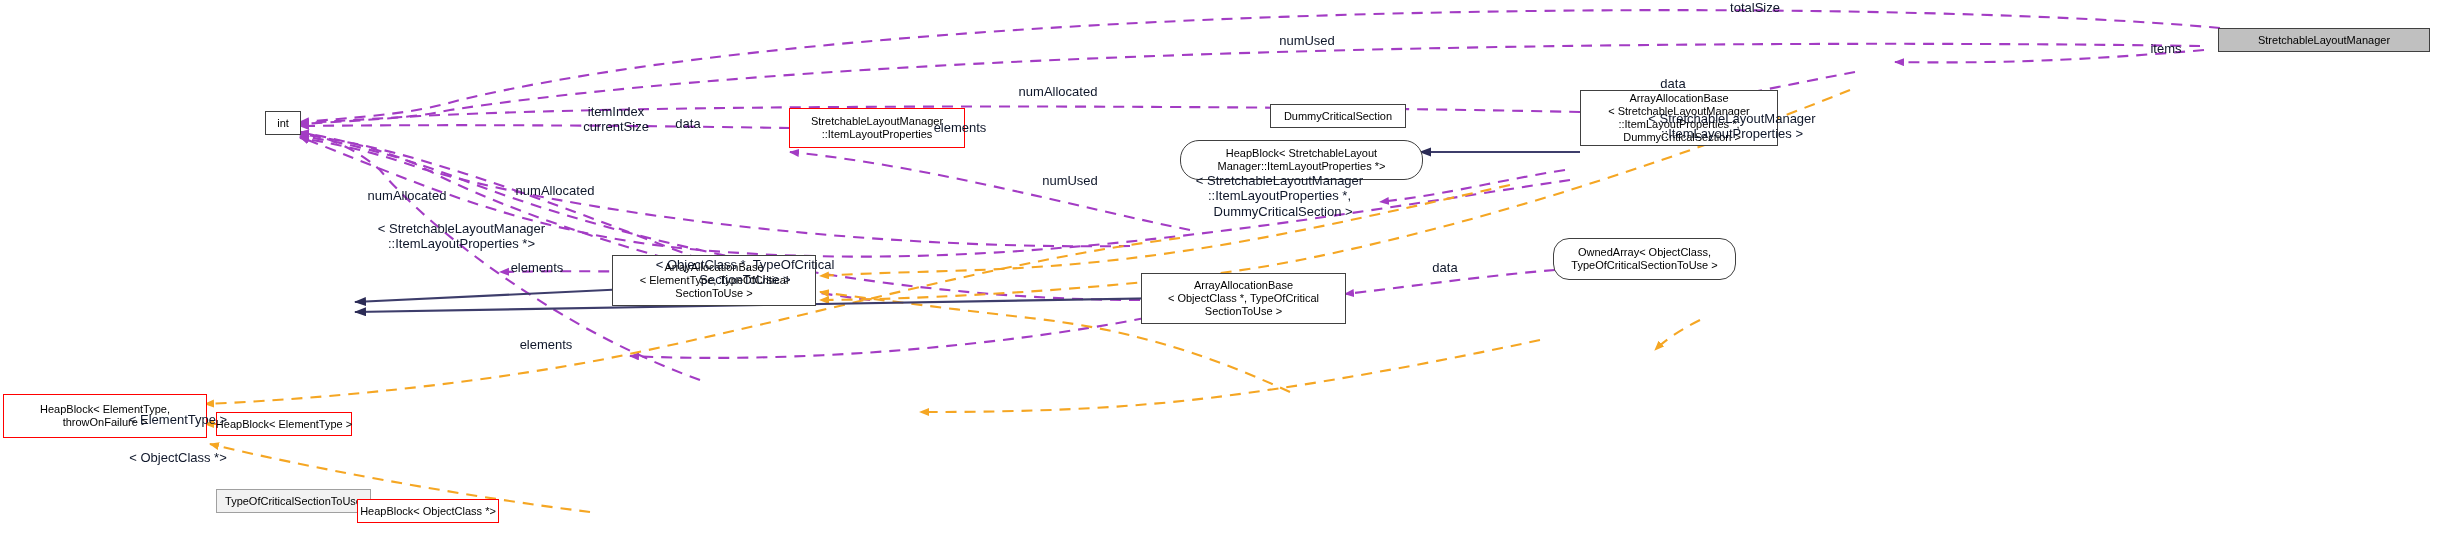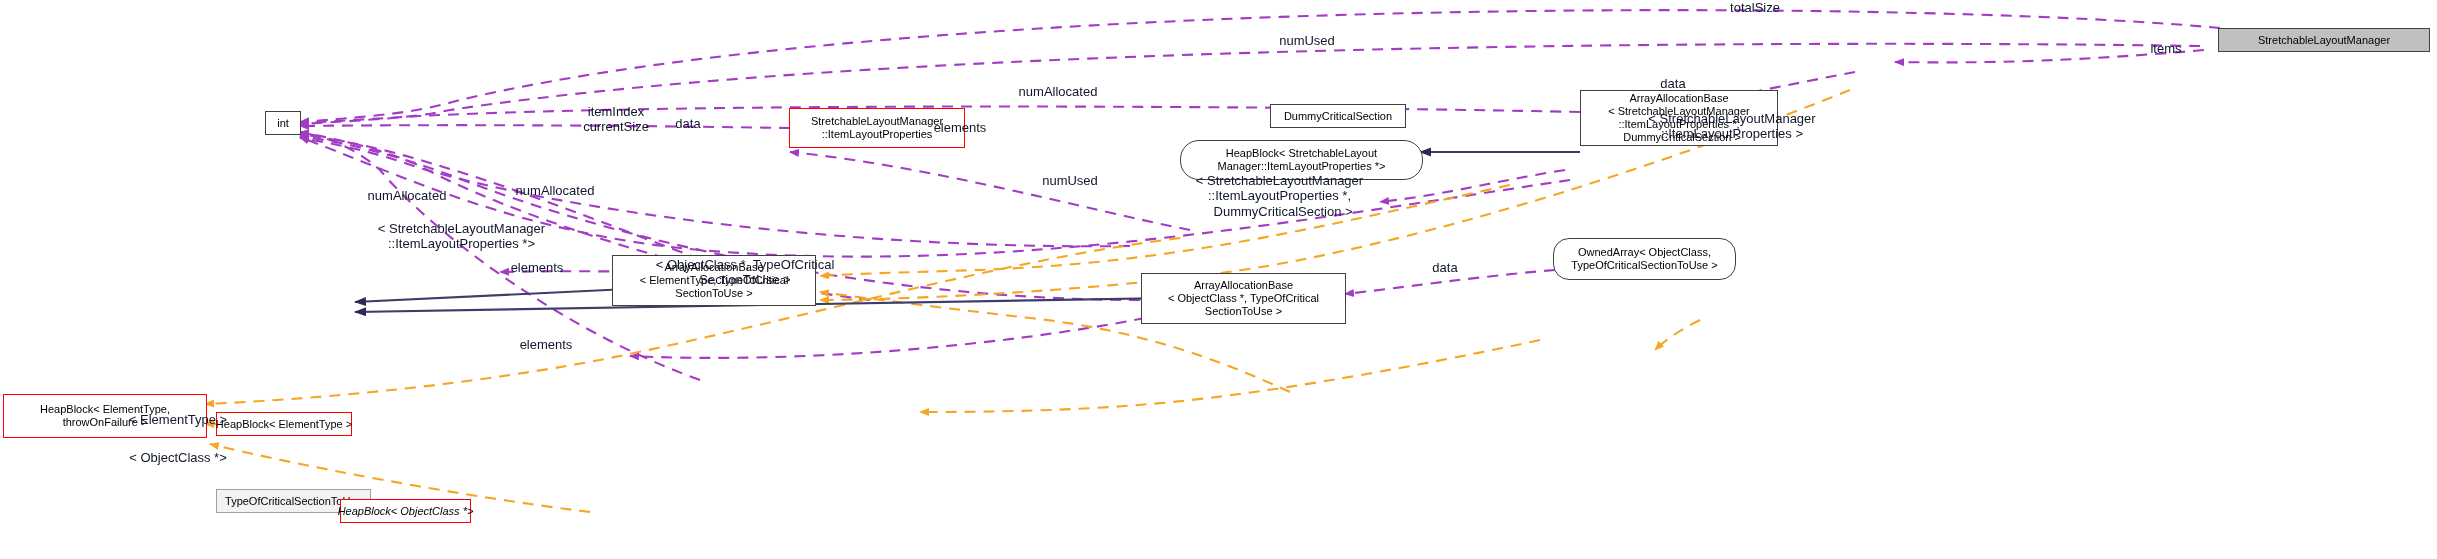--- a/index.html
+++ b/index.html
@@ -157,21 +157,21 @@
 &lt; ElementType, TypeOfCritical
 SectionToUse &gt;</div>
 
   <div class="node red" style="left:3px; top:394px; width:204px; height:44px;">HeapBlock&lt; ElementType,
 throwOnFailure &gt;</div>
 
   <div class="node red" style="left:216px; top:412px; width:136px; height:24px;">HeapBlock&lt; ElementType &gt;</div>
 
   <div class="node lightgray" style="left:216px; top:489px; width:155px; height:24px;">TypeOfCriticalSectionToUse</div>
 
-  <div class="node red" style="left:340px; top:499px; width:131px; height:24px;font-style:italic;">HeapBlock&lt; ObjectClass *&gt;</div>
+  <div class="node red" style="left:357px; top:499px; width:142px; height:24px;">HeapBlock&lt; ObjectClass *&gt;</div>
 
   <div class="edge-label" style="left:1710px; top:0px; width:90px;">totalSize</div>
 
   <div class="edge-label" style="left:1262px; top:33px; width:90px;">numUsed</div>
 
   <div class="edge-label" style="left:1003px; top:84px; width:110px;">numAllocated</div>
 
   <div class="edge-label" style="left:2141px; top:41px; width:50px;">items</div>
 
   <div class="edge-label" style="left:1648px; top:76px; width:50px;">data</div>

